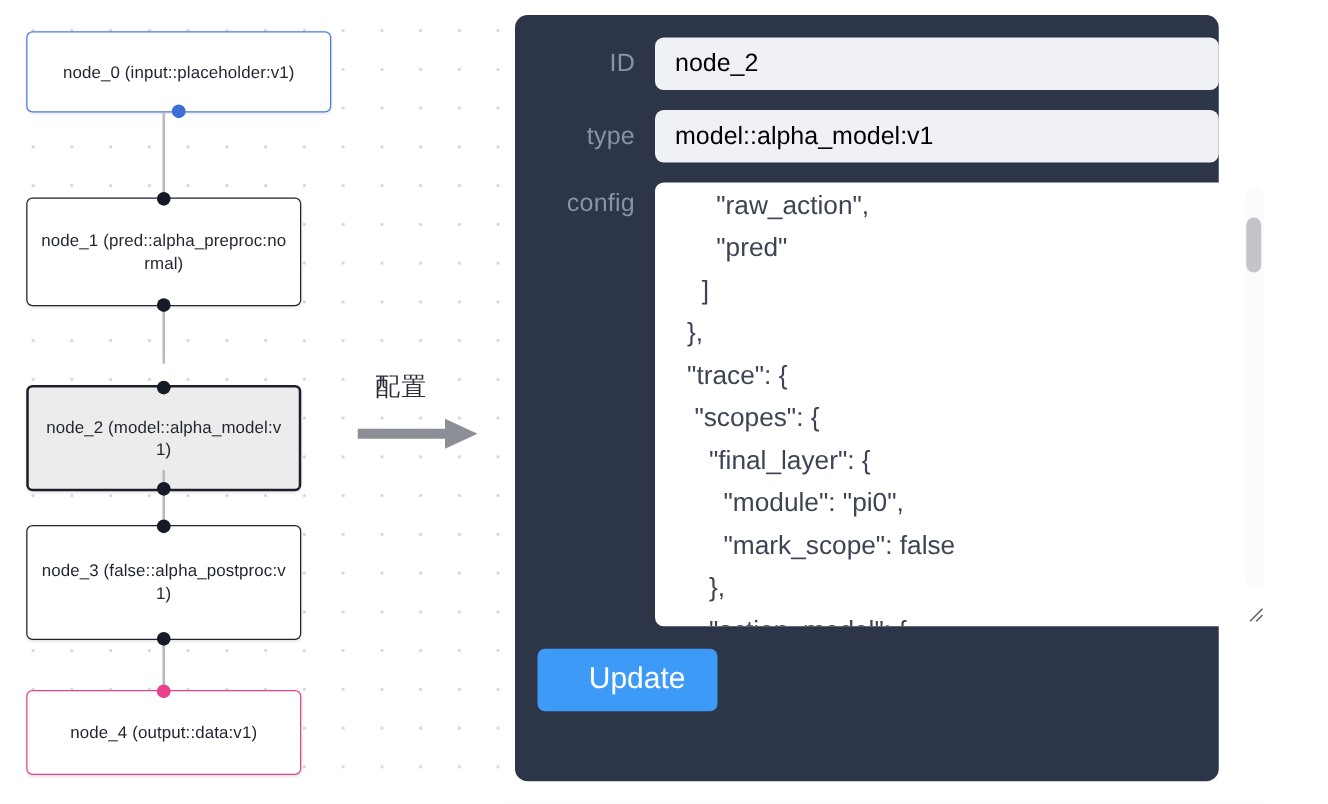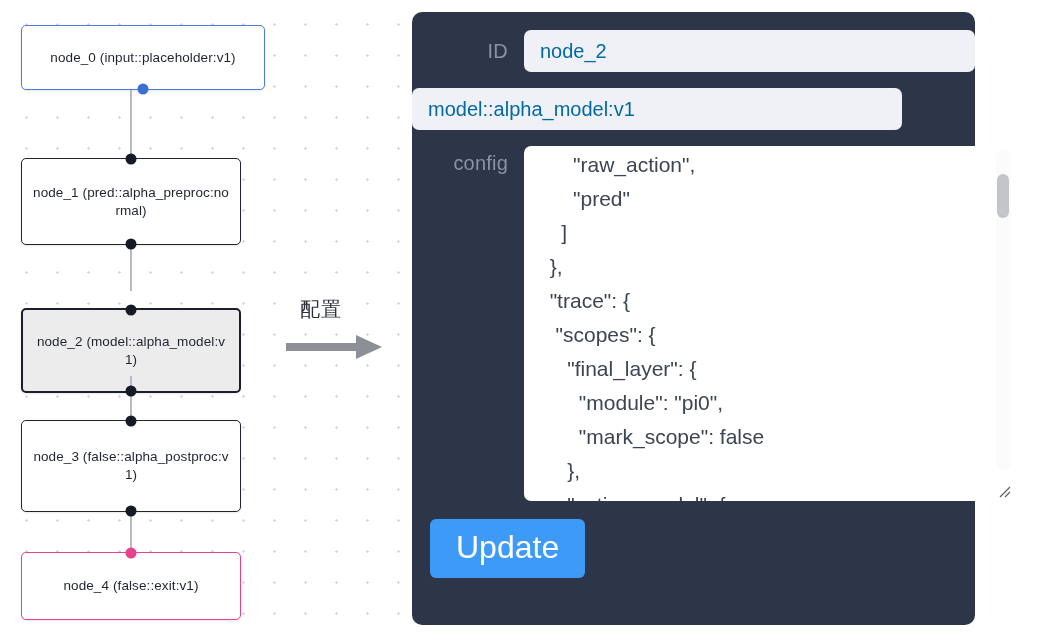--- a/index.html
+++ b/index.html
@@ -116,21 +116,21 @@
     line-height: 42px;
     letter-spacing: .2px;
   }
   .field-input {
     box-sizing: border-box;
     width: 490px;
     height: 42px;
     background: #eff1f6;
     border: none;
     border-radius: 7px;
-    color: #0369a1;
+    color: #000000;
     font-size: 20px;
     font-family: "Liberation Sans", sans-serif;
     padding: 0 16px;
     outline: none;
   }
   .config-row { margin-bottom: 18px; }
   .config-row .field-label { line-height: 34px; }
 
   .textarea-wrap {
     position: relative;
@@ -174,23 +174,23 @@
     width: 16px; height: 16px;
     pointer-events: none;
   }
 
   .btn-update {
     margin-left: 18px;
     background: #3d9bf7;
     color: #ffffff;
     border: none;
     border-radius: 6px;
-    font-size: 32px;
-    font-family: "Liberation Sans", sans-serif;
-    padding: 10px 26px 12px 26px;
+    font-size: 24px;
+    font-family: "Liberation Sans", sans-serif;
+    padding: 10px 26px 12px 41px;
     cursor: pointer;
   }
 </style>
 </head>
 <body>
 
 <div id="app">
 
   <div id="graph-canvas">
 
@@ -221,40 +221,41 @@
 
     <div class="node" style="left:21px;top:420px;width:220px;height:92px;">
       <span class="node-label">node_3
 (false::alpha_postproc:v1)</span>
       <span class="handle" style="top:0;"></span>
       <span class="handle" style="top:100%;"></span>
     </div>
 
     <div class="node is-output" style="left:21px;top:552px;width:220px;height:68px;">
       <span class="node-label">node_4
-(false::exit:v1)</span>
+(output::data:v1)</span>
       <span class="handle pink" style="top:0;"></span>
     </div>
   </div>
 
   <div id="annotation">
     <div class="ann-text">配置</div>
     <svg class="ann-arrow" width="98" height="30" viewBox="0 0 98 30">
       <path d="M0 11 L70 11 L70 3 L96 15 L70 27 L70 19 L0 19 Z" fill="#8c8f96"></path>
     </svg>
   </div>
 
   <div id="config-panel">
 
     <div class="field-row">
       <div class="field-label">ID</div>
       <input class="field-input" type="text" value="node_2" style="">
     </div>
 
     <div class="field-row">
+      <div class="field-label">type</div>
       <input class="field-input" type="text" value="model::alpha_model:v1" style="">
     </div>
 
     <div class="field-row config-row">
       <div class="field-label">config</div>
       <div class="textarea-wrap">
         <textarea class="config-textarea" style="">      "raw_action",
       "pred"
     ]
   },

